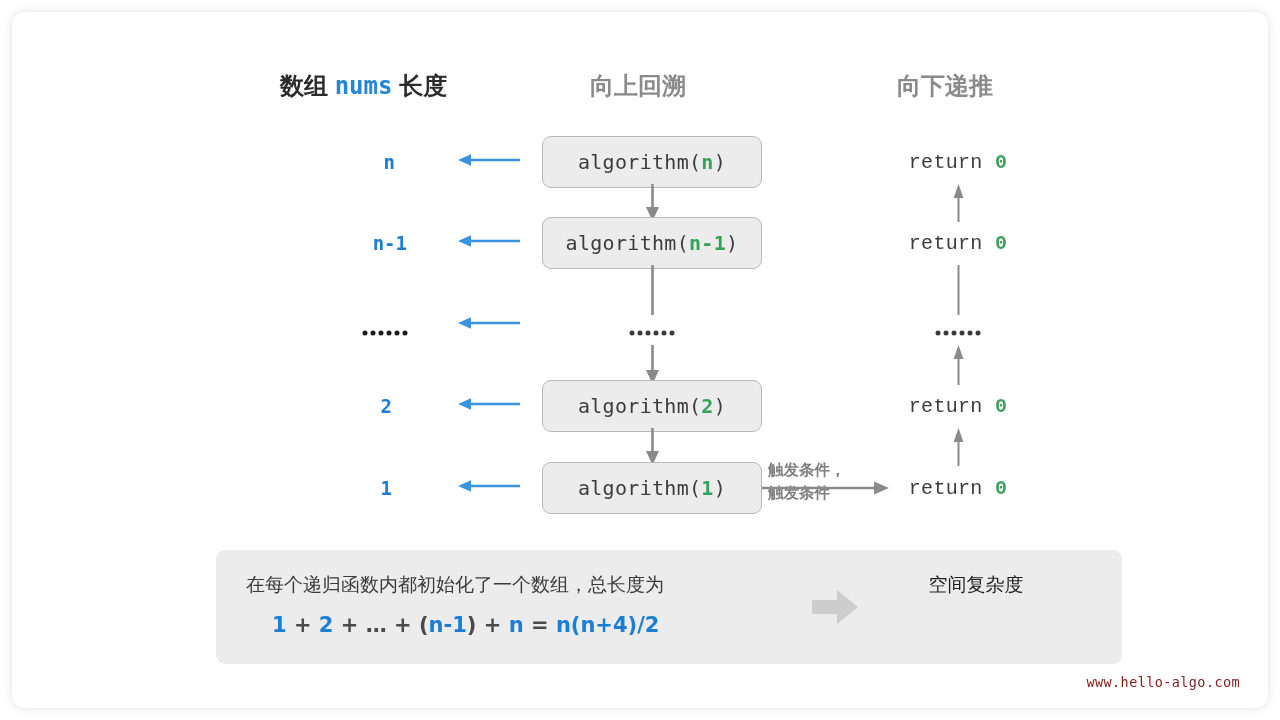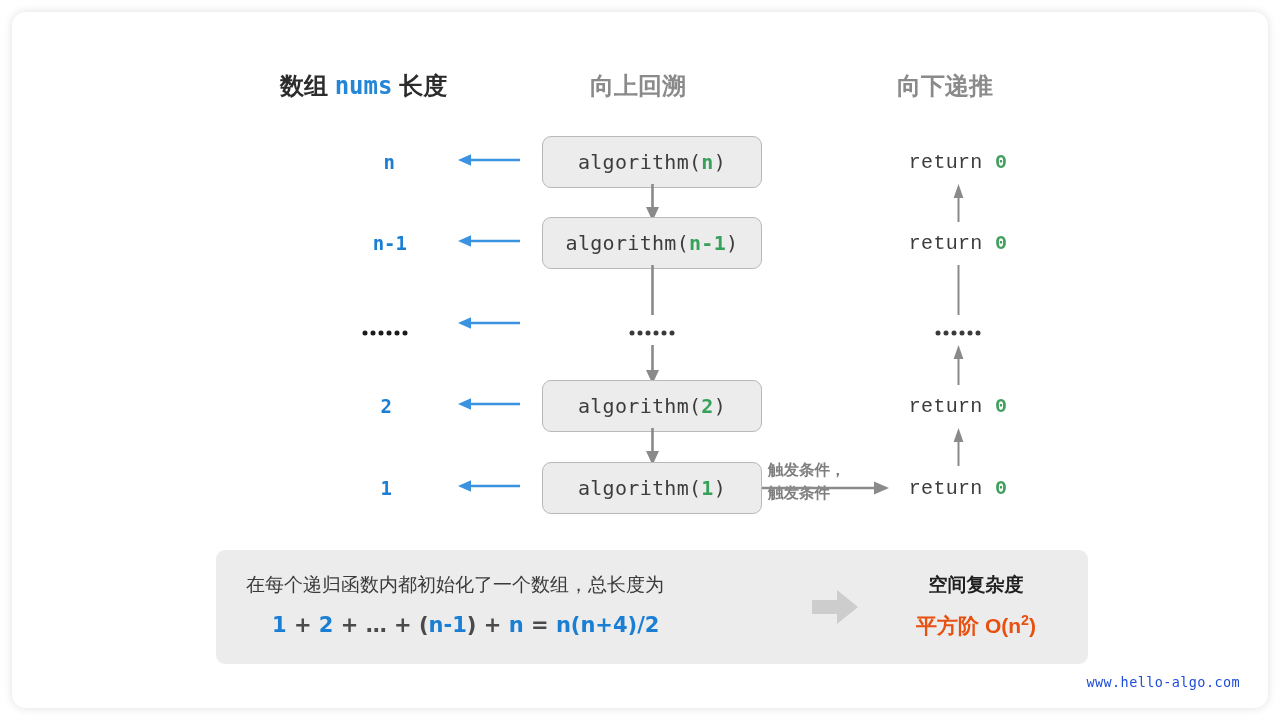--- a/index.html
+++ b/index.html
@@ -121,20 +121,21 @@
 
   
   #summary {
     position: absolute;
     left: 204px;
     top: 538px;
     width: 872px;
     height: 114px;
     background: #ececec;
     border-radius: 9px;
+    padding-left: 34px;
   }
   .sum-line1 {
     position: absolute;
     left: 30px;
     top: 22px;
     font-size: 19px;
     color: #3a3a3a;
     white-space: nowrap;
   }
   .sum-formula {
@@ -152,21 +153,21 @@
 
   .blockarrow { position: absolute; left: 596px; top: 40px; }
 
   .sum-right-title {
     position: absolute;
     left: 660px;
     top: 22px;
     width: 200px;
     text-align: center;
     font-size: 19px;
-    font-weight: bold;
+    font-weight: normal;
     color: #1f1f1f;
     white-space: nowrap;
   }
   .sum-right-value {
     position: absolute;
     left: 660px;
     top: 62px;
     width: 200px;
     text-align: center;
     font-size: 21px;
@@ -176,21 +177,21 @@
   }
   .sum-right-value sup { font-size: 0.68em; }
 
   
   #watermark {
     position: absolute;
     right: 28px;
     bottom: 18px;
     font-family: "DejaVu Sans Mono", "Liberation Mono", monospace;
     font-size: 13.5px;
-    color: #1d4ed8;
+    color: #7f1d1d;
     letter-spacing: 0.4px;
   }
 </style>
 </head>
 <body>
 
 <div id="canvas">
 
   <div class="col-header hdr-dark" style="left:268px; top:62px;">
     <span>数组</span>
@@ -393,21 +394,17 @@
     </div>
 
     <div class="blockarrow">
       <svg width="46" height="34" viewBox="0 0 46 34">
         <path d="M0 10 H25 V0 L46 17 L25 34 V24 H0 Z" fill="#cdcdcd"></path>
       </svg>
     </div>
 
     <div class="sum-right-title">空间复杂度</div>
 
-    <div class="sum-right-value">
-      <span>平方阶</span>
-      <span>O(n</span><sup>2</sup><span>)</span>
-    </div>
   </div>
 
   <div id="watermark">www.hello-algo.com</div>
 
 </div>
 
 </body></html>

